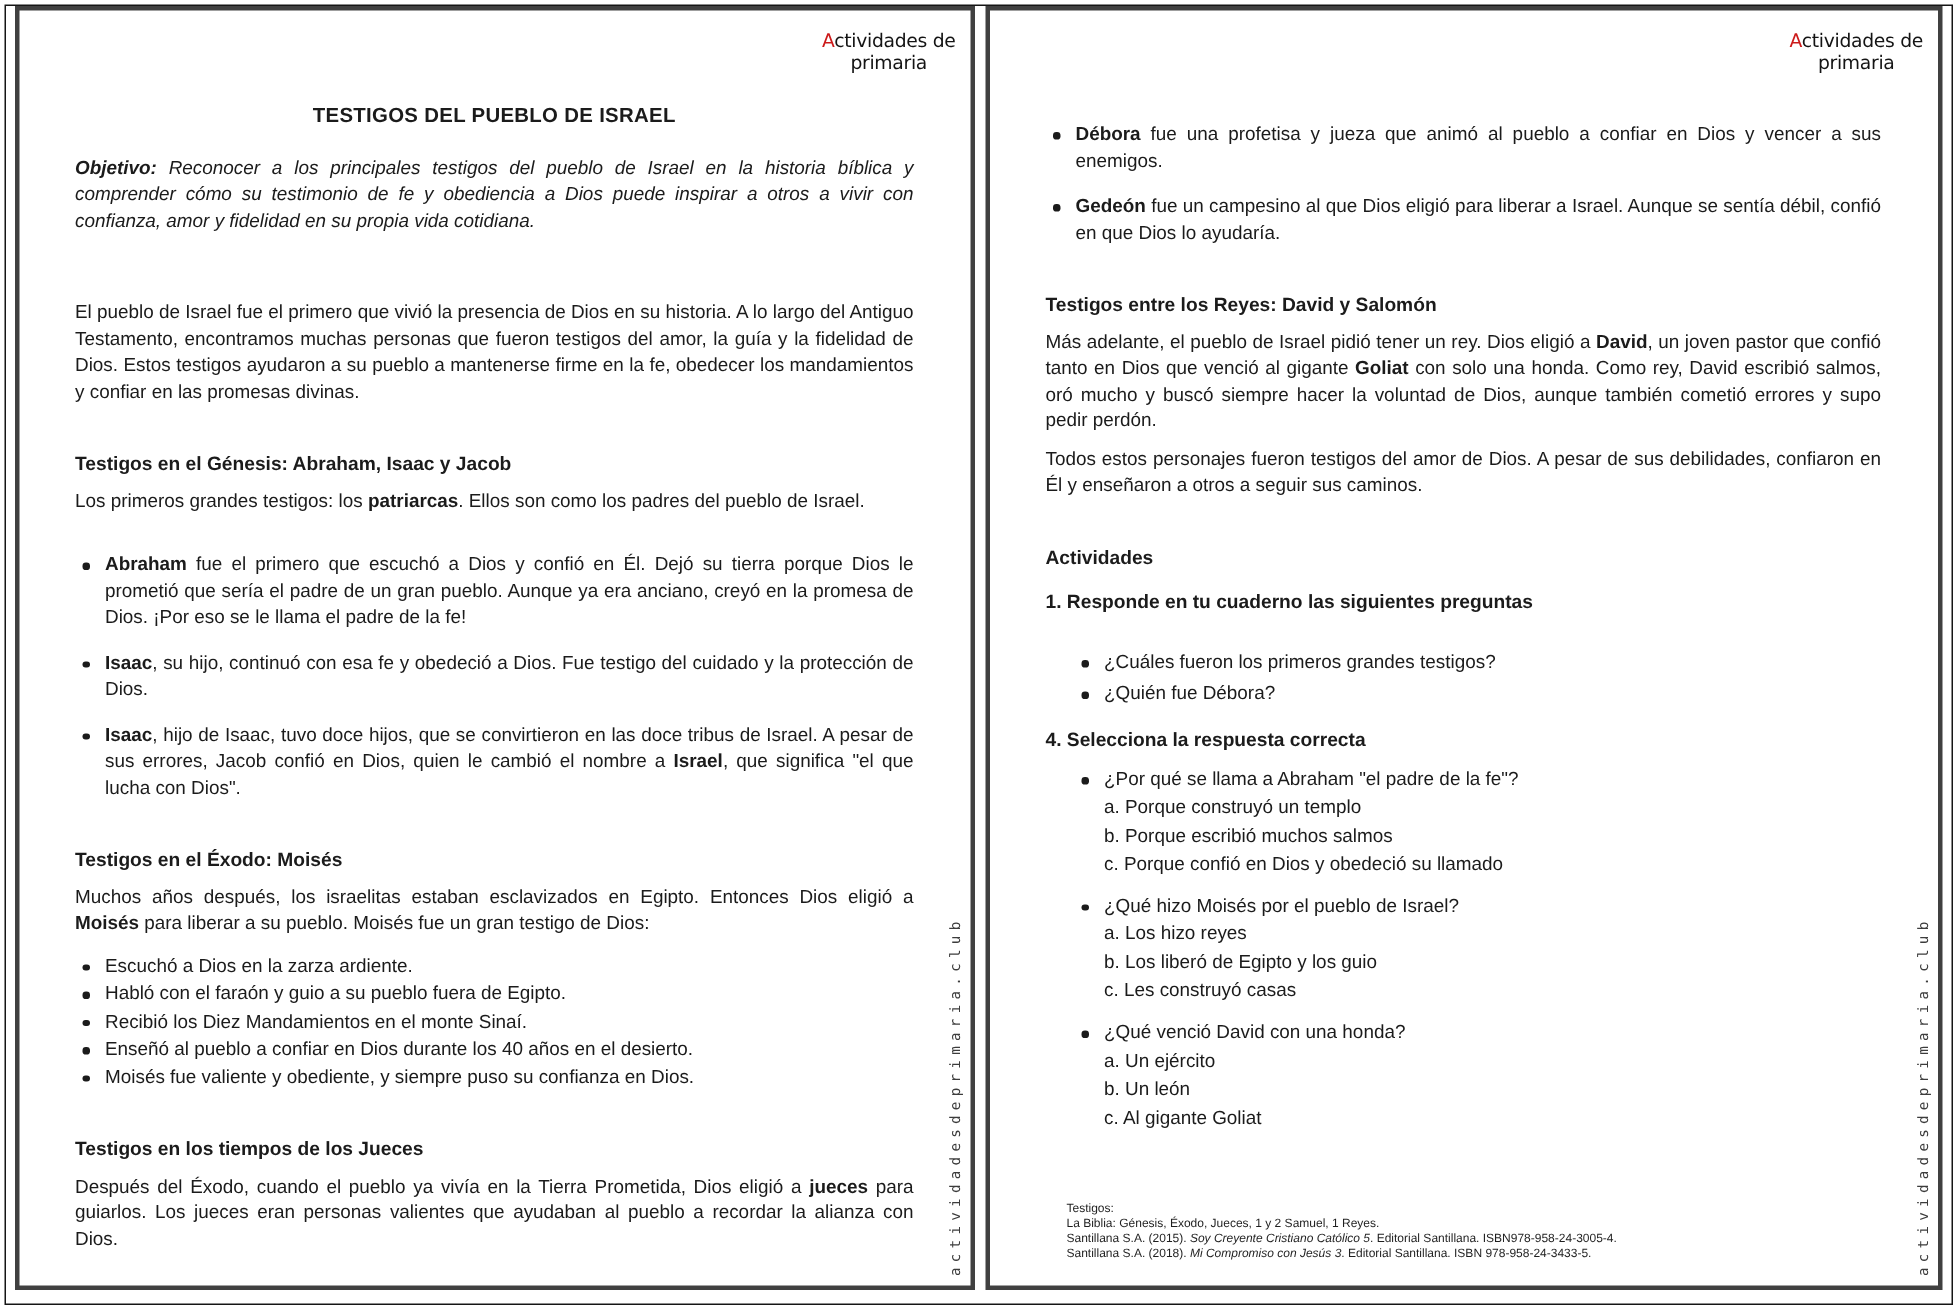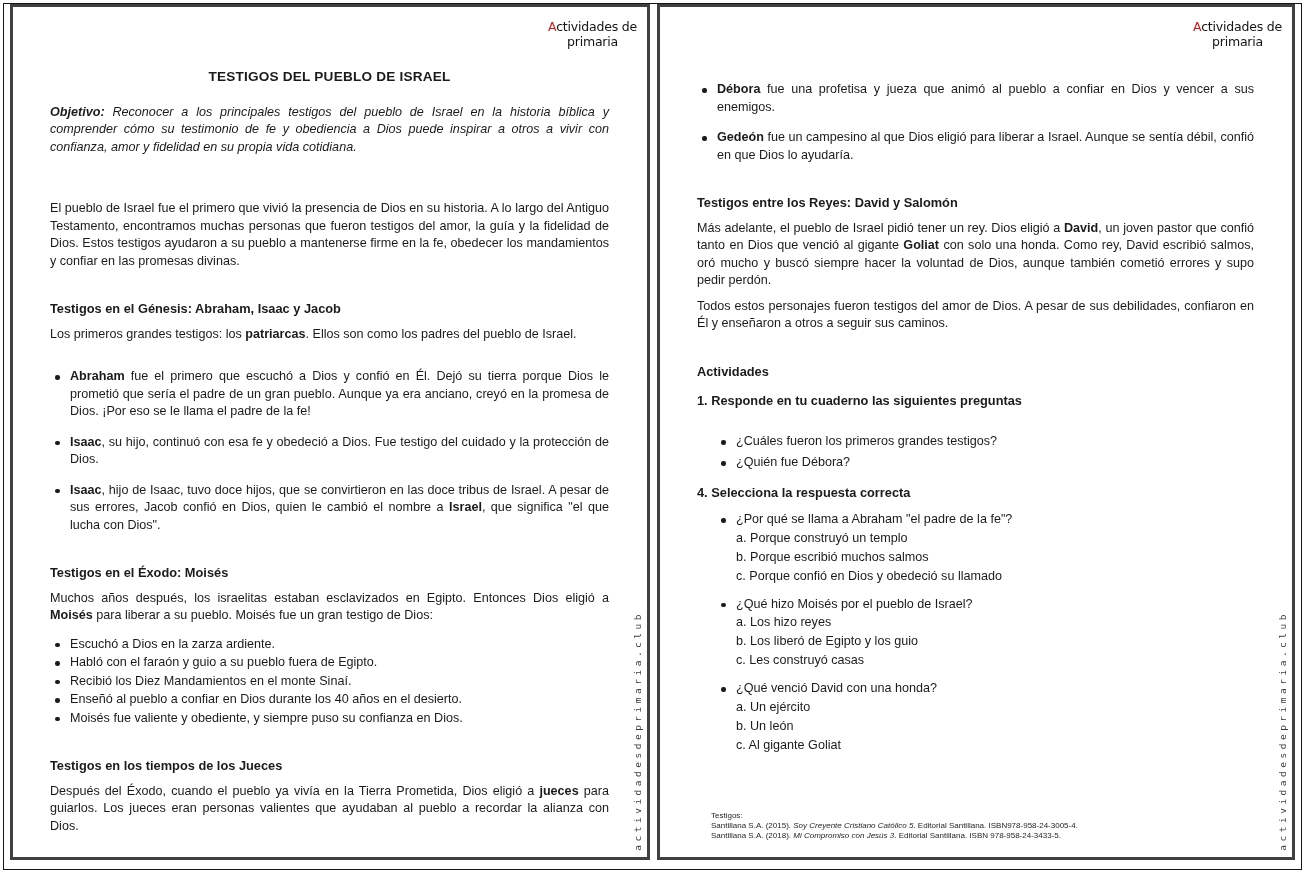--- a/index.html
+++ b/index.html
@@ -148,18 +148,19 @@
       <ul class="quiz">
         <li>
           <div class="quiz-question">¿Qué venció David con una honda?</div>
           <div class="quiz-option">a. Un ejército</div>
           <div class="quiz-option">b. Un león</div>
           <div class="quiz-option">c. Al gigante Goliat</div>
         </li>
       </ul>
       <div class="sources">
         <div class="source-line">Testigos:</div>
+        <div class="source-line">La Biblia: Génesis, Éxodo, Jueces, 1 y 2 Samuel, 1 Reyes.</div>
         <div class="source-line">Santillana S.A. (2015). <i>Soy Creyente Cristiano Católico 5</i>. Editorial Santillana. ISBN978-958-24-3005-4.</div>
         <div class="source-line">Santillana S.A. (2018). <i>Mi Compromiso con Jesús 3</i>. Editorial Santillana. ISBN 978-958-24-3433-5.</div>
       </div>
     </div>
   <div class="watermark">actividadesdeprimaria.club</div>
 </section>
 
 </body></html>

